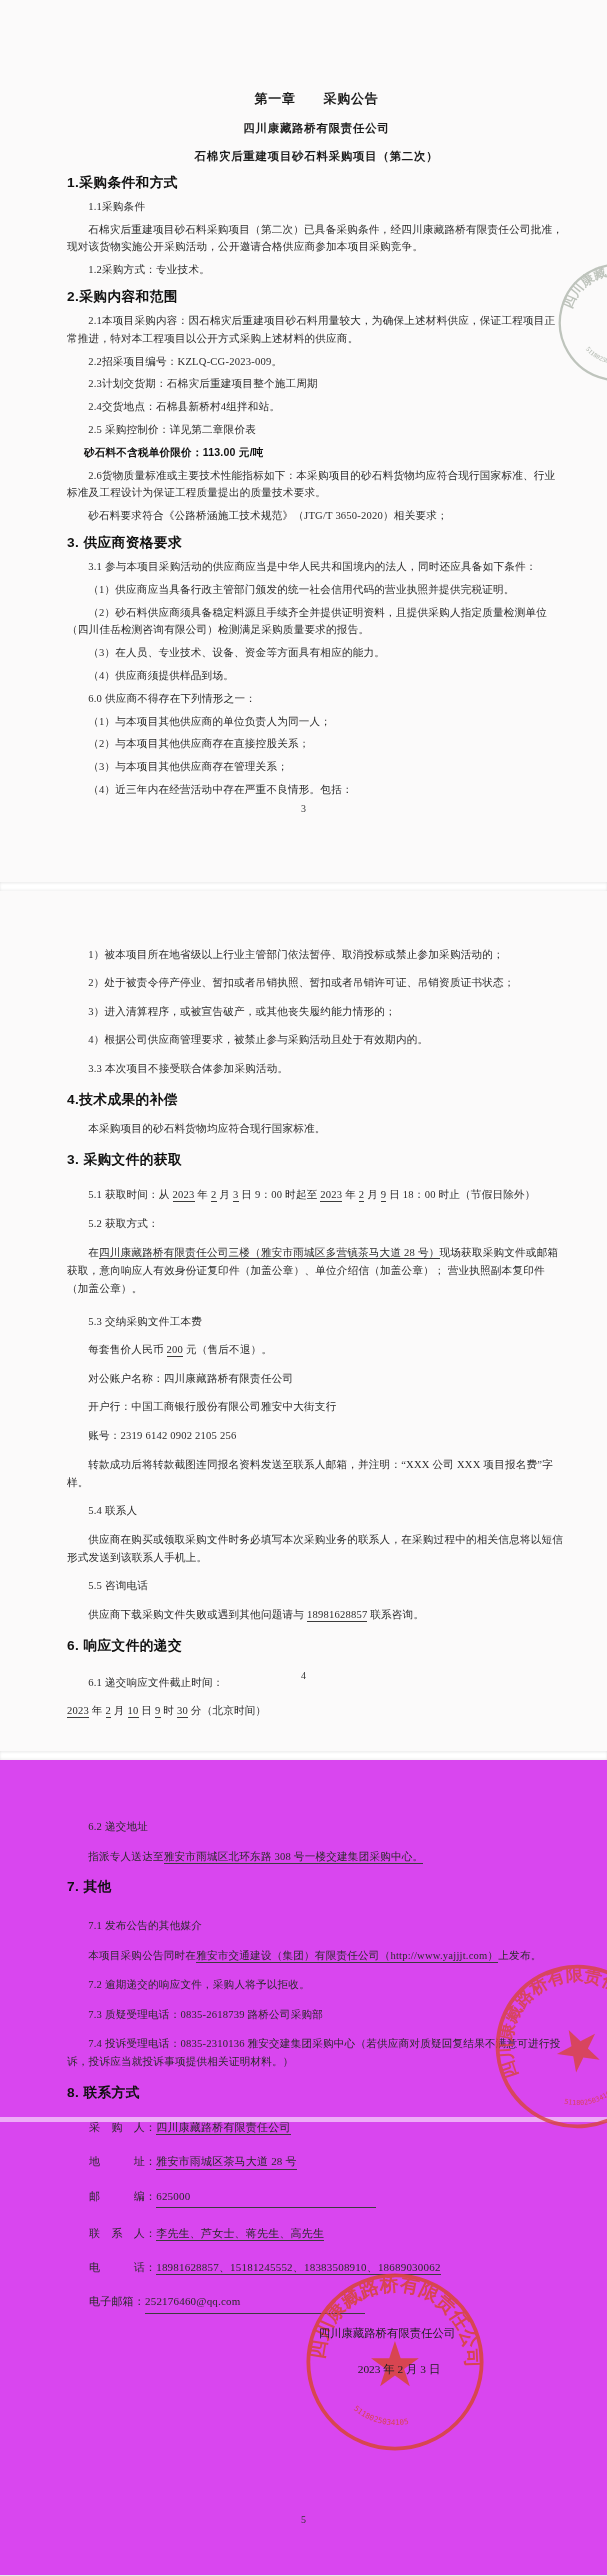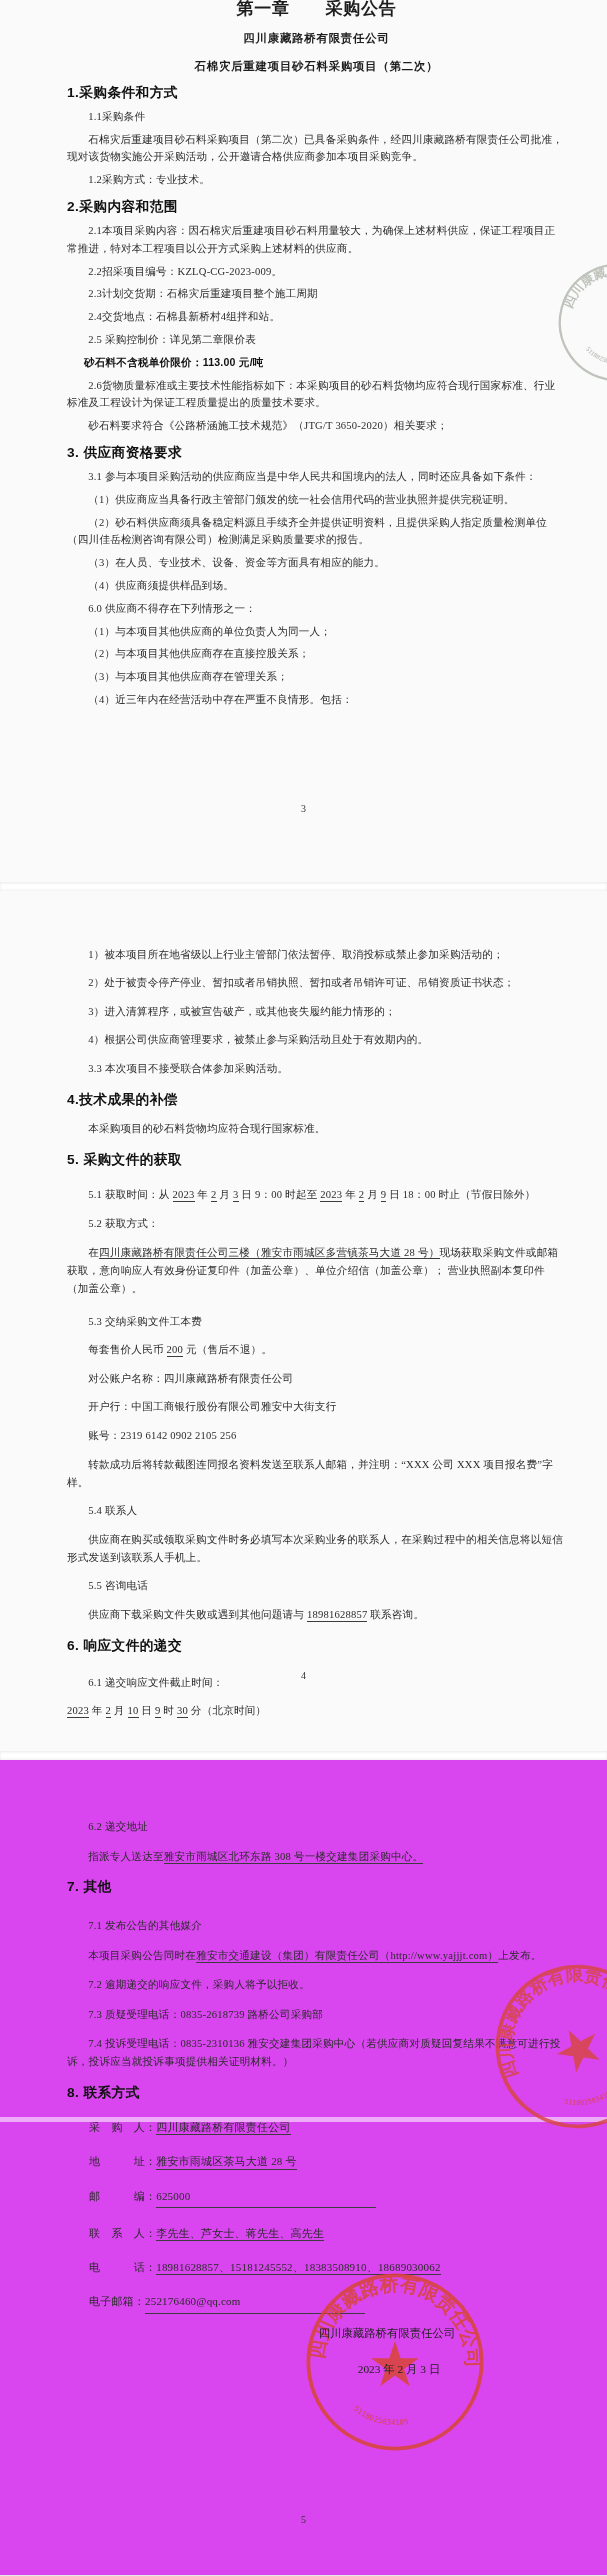--- a/index.html
+++ b/index.html
@@ -5,21 +5,21 @@
   html,body{margin:0;padding:0;background:#e8e8e8;}
   .canvas{width:607px;height:2576px;margin:0 auto;position:relative;overflow:hidden;
           font-family:"Liberation Serif", serif;color:#2b2b2b;}
   .page{position:relative;width:607px;background:#fbfafa;overflow:hidden;}
   .page1{height:882px;}
   .page2{height:860px;}
   .page3{height:815px;background:#d946ef;}
   .gap{height:9px;background:#ffffff;box-shadow:inset 0 1.5px 2.3px rgba(0,0,0,.07), inset 0 -1.5px 2.3px rgba(0,0,0,.05);}
   .content{padding:0 41px 0 67px;position:relative;}
   .titleblock{text-align:center;font-family:"Liberation Sans", sans-serif;font-weight:bold;color:#1d1d1d;}
-  .chapter{font-size:17px;line-height:18px;letter-spacing:0.8px;}
+  .chapter{font-size:13px;line-height:18px;padding-top:90px;letter-spacing:0.8px;}
   .subtitle{font-size:11.4px;line-height:15px;margin-top:13px;letter-spacing:0.8px;}
   h2.sec{font-family:"Liberation Sans", sans-serif;font-size:13.7px;line-height:21px;margin:7.6px 0 0;
          color:#111;font-weight:bold;letter-spacing:0.4px;}
   p.b{font-size:10.6px;line-height:17.5px;margin:5.3px 0 0;text-indent:2em;letter-spacing:0.2px;}
   p.b.noind{text-indent:0;}
   p.bold-line{font-family:"Liberation Sans", sans-serif;font-weight:bold;color:#111;text-indent:1.6em;}
   .page2 p.b{margin-top:10.6px;line-height:18px;}
   .page3 p.b{margin-top:11.4px;line-height:18px;}
   .page2 h2.sec,.page3 h2.sec{margin-top:10.6px;}
   .u{border-bottom:0.8px solid #3c3c3c;padding-bottom:0.8px;}
@@ -98,21 +98,21 @@
     <div class="content" style="padding-top:44px;">
       <p class="b">1）被本项目所在地省级以上行业主管部门依法暂停、取消投标或禁止参加采购活动的；</p>
       <p class="b">2）处于被责令停产停业、暂扣或者吊销执照、暂扣或者吊销许可证、吊销资质证书状态；</p>
       <p class="b">3）进入清算程序，或被宣告破产，或其他丧失履约能力情形的；</p>
       <p class="b">4）根据公司供应商管理要求，被禁止参与采购活动且处于有效期内的。</p>
       <p class="b">3.3 本次项目不接受联合体参加采购活动。</p>
 
       <h2 class="sec">4.技术成果的补偿</h2>
       <p class="b">本采购项目的砂石料货物均应符合现行国家标准。</p>
 
-      <h2 class="sec">5. 采购文件的获取</h2>
+      <h2 class="sec">3. 采购文件的获取</h2>
       <p class="b" style="margin-top:16.7px;"><span>5.1 获取时间：从 </span><span class="u">2023</span><span> 年 </span><span class="u">2</span><span> 月 </span><span class="u">3</span><span> 日 9：00 时起至 </span><span class="u">2023</span><span> 年 </span><span class="u">2</span><span> 月 </span><span class="u">9</span><span> 日 18：00 时止（节假日除外）</span></p>
       <p class="b">5.2 获取方式：</p>
       <p class="b"><span>在</span><span class="u">四川康藏路桥有限责任公司三楼（雅安市雨城区多营镇茶马大道 28 号）</span><span>现场获取采购文件或邮箱获取，意向响应人有效身份证复印件（加盖公章）、单位介绍信（加盖公章）； 营业执照副本复印件（加盖公章）。</span></p>
       <p class="b" style="margin-top:15px;">5.3 交纳采购文件工本费</p>
       <p class="b"><span>每套售价人民币 </span><span class="u">200</span><span> 元（售后不退）。</span></p>
       <p class="b">对公账户名称：四川康藏路桥有限责任公司</p>
       <p class="b">开户行：中国工商银行股份有限公司雅安中大街支行</p>
       <p class="b">账号：2319 6142 0902 2105 256</p>
       <p class="b">转款成功后将转款截图连同报名资料发送至联系人邮箱，并注明：“XXX 公司 XXX 项目报名费”字样。</p>
       <p class="b">5.4 联系人</p>

